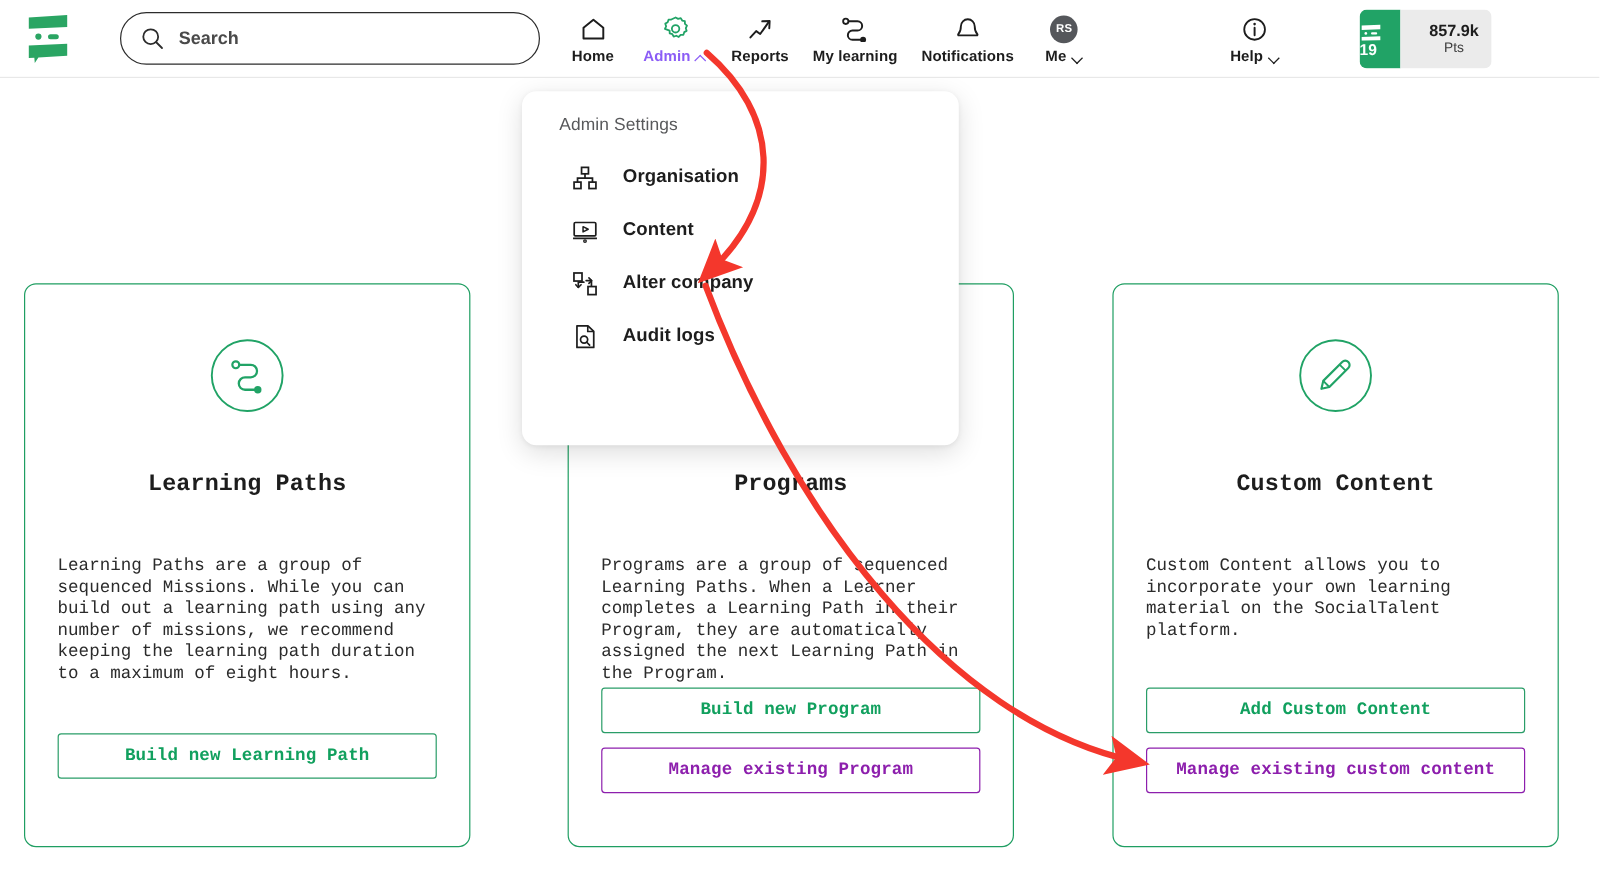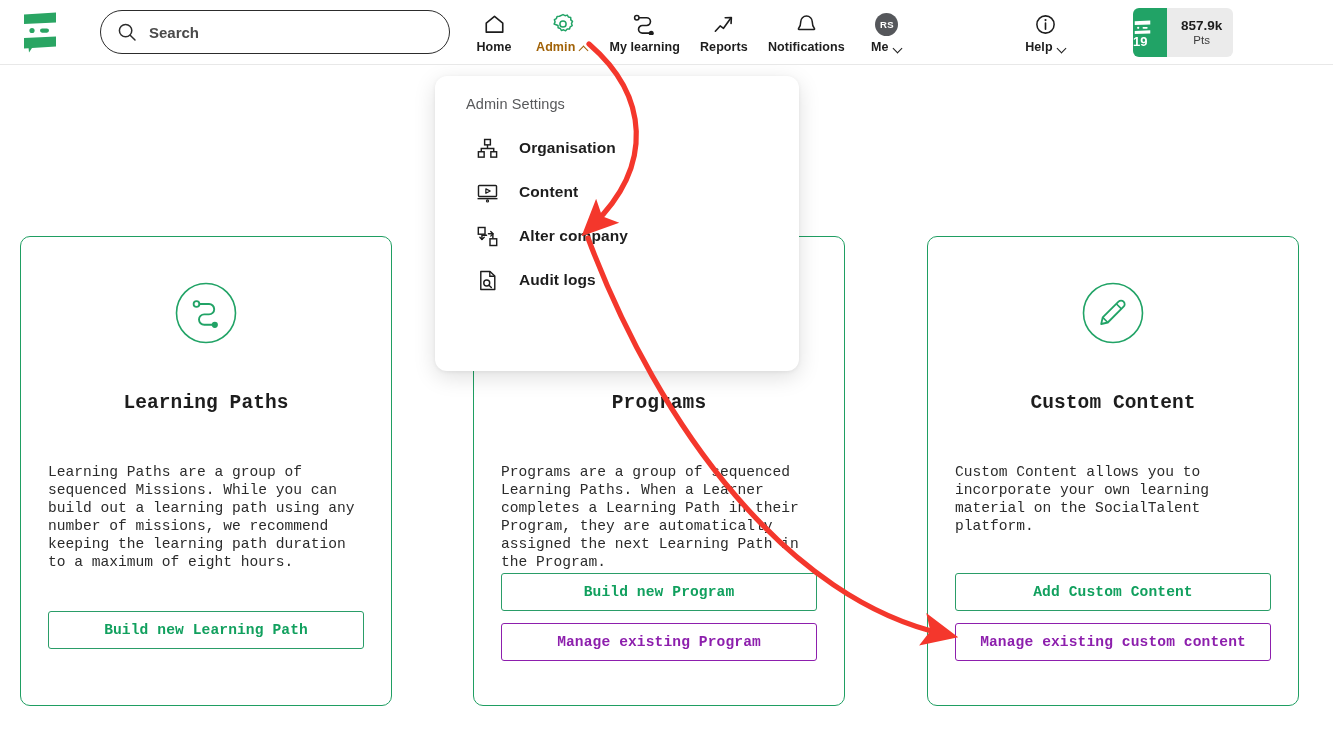--- a/index.html
+++ b/index.html
@@ -98,21 +98,21 @@
   .nav-label {
     font-size: 12.5px;
     font-weight: bold;
     color: #1d1d1d;
     white-space: nowrap;
     display: flex;
     align-items: center;
     gap: 5px;
     letter-spacing: 0.1px;
   }
-  .nav-item.active .nav-label { color: #a16207; }
+  .nav-item.active .nav-label { color: #8b5cf6; }
 
   .chev { display: inline-block; width: 9px; height: 9px; position: relative; }
   .chev::before {
     content: "";
     position: absolute;
     left: 0; top: 2px;
     width: 6px; height: 6px;
     border-right: 1.6px solid currentColor;
     border-bottom: 1.6px solid currentColor;
     transform: rotate(45deg);
@@ -154,21 +154,21 @@
     padding-top: 2px;
   }
   .points-level-num {
     font-size: 13px;
     font-weight: bold;
     color: #ffffff;
     line-height: 1;
   }
   .points-right {
     background: #ebebeb;
-    padding: 6px 11px 5px 14px;
+    padding: 6px 11px 5px 24px;
     display: flex;
     flex-direction: column;
     align-items: center;
     justify-content: center;
   }
   .points-value { font-size: 13.5px; font-weight: bold; color: #1d1d1d; line-height: 1.15; }
   .points-unit { font-size: 11.5px; color: #3b3b3b; line-height: 1.3; }
 
   
   .dropdown {
@@ -317,37 +317,37 @@
           </svg>
         </span>
         <span class="nav-label">
           <span>Admin</span>
           <i class="chev up"></i>
         </span>
       </a>
 
       <a class="nav-item">
         <span class="nav-icon">
+          <svg viewBox="0 0 24 24" width="23" height="23" aria-hidden="true">
+            <polyline points="3.5,19 8.5,13.5 12,16 19.5,5.5" fill="none" stroke="#1d1d1d" stroke-width="1.7" stroke-linecap="round" stroke-linejoin="round"></polyline>
+            <polyline points="13.8,5 20.2,4.7 19.9,11" fill="none" stroke="#1d1d1d" stroke-width="1.7" stroke-linecap="round" stroke-linejoin="round"></polyline>
+          </svg>
+        </span>
+        <span class="nav-label">Reports</span>
+      </a>
+
+      <a class="nav-item">
+        <span class="nav-icon">
           <svg viewBox="0 0 26 22" width="25" height="22" aria-hidden="true">
             <circle cx="5" cy="4.5" r="2.3" fill="none" stroke="#1d1d1d" stroke-width="1.6"></circle>
             <path d="M7.6 4.5 H15.2 a4 4 0 0 1 0 8 H10.8 a4 4 0 0 0 0 8 H17.5" fill="none" stroke="#1d1d1d" stroke-width="1.7" stroke-linecap="round"></path>
             <circle cx="20" cy="20.5" r="2.6" fill="#1d1d1d"></circle>
           </svg>
         </span>
         <span class="nav-label">My learning</span>
-      </a>
-
-      <a class="nav-item">
-        <span class="nav-icon">
-          <svg viewBox="0 0 24 24" width="23" height="23" aria-hidden="true">
-            <polyline points="3.5,19 8.5,13.5 12,16 19.5,5.5" fill="none" stroke="#1d1d1d" stroke-width="1.7" stroke-linecap="round" stroke-linejoin="round"></polyline>
-            <polyline points="13.8,5 20.2,4.7 19.9,11" fill="none" stroke="#1d1d1d" stroke-width="1.7" stroke-linecap="round" stroke-linejoin="round"></polyline>
-          </svg>
-        </span>
-        <span class="nav-label">Reports</span>
       </a>
 
 
       <a class="nav-item">
         <span class="nav-icon">
           <svg viewBox="0 0 24 24" width="23" height="23" aria-hidden="true">
             <path d="M12 3.2 a6 6 0 0 0 -6 6 c0 4.4-1.7 6.3-2.3 7 a.6.6 0 0 0 .5 1 h15.6 a.6.6 0 0 0 .5-1 c-.6-.7-2.3-2.6-2.3-7 a6 6 0 0 0 -6-6 z" fill="none" stroke="#1d1d1d" stroke-width="1.6" stroke-linejoin="round"></path>
           </svg>
         </span>
         <span class="nav-label">Notifications</span>

